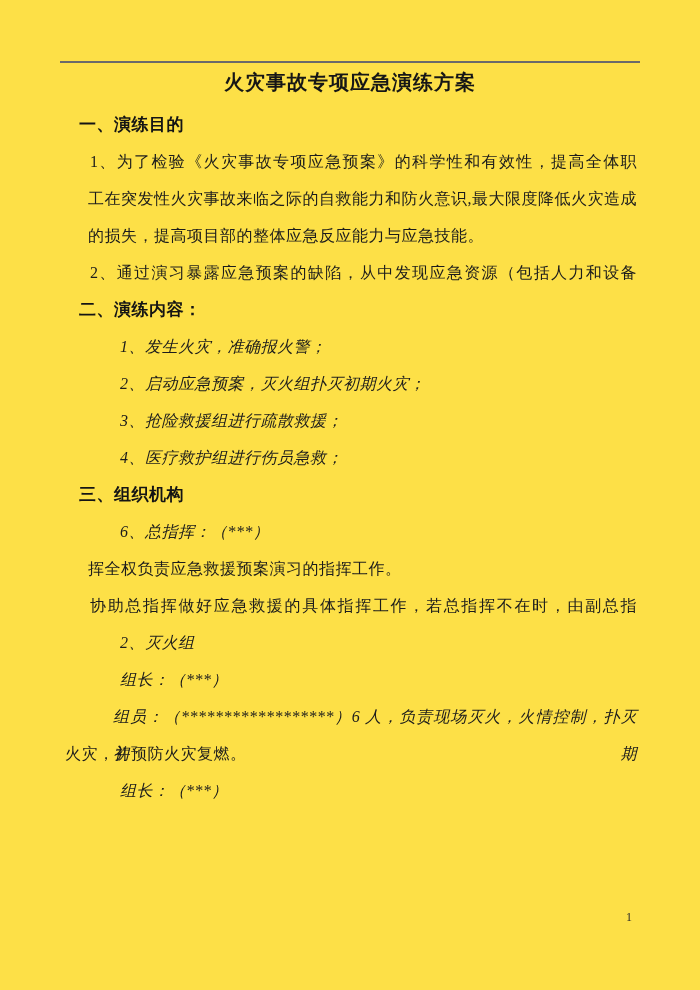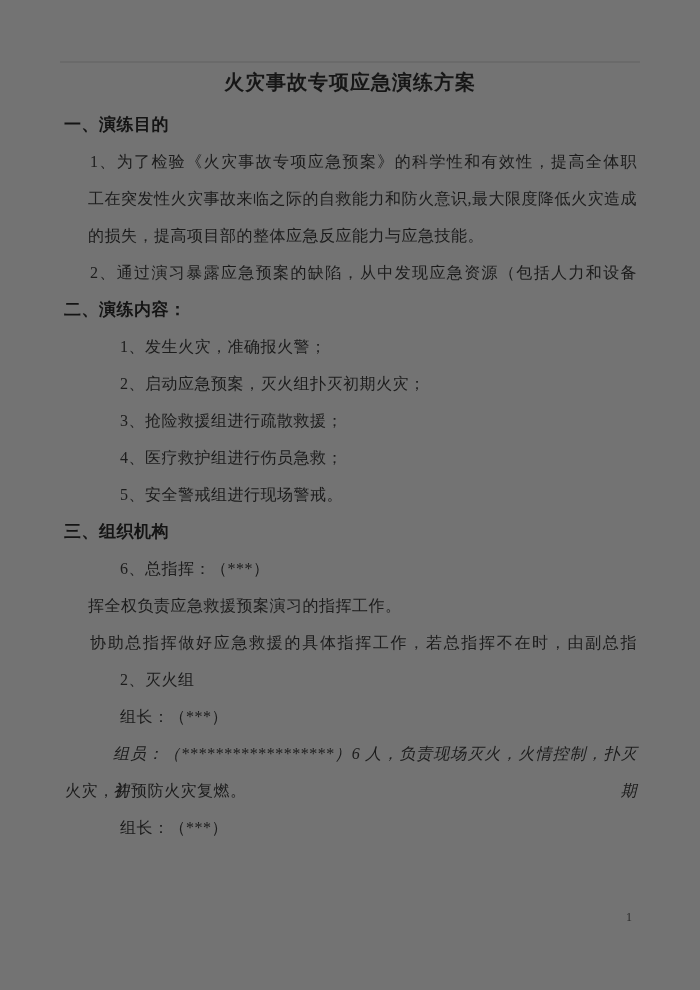--- a/index.html
+++ b/index.html
@@ -8,21 +8,21 @@
     width: 700px;
     height: 990px;
     position: relative;
     font-family: "Liberation Serif", "DejaVu Serif", serif;
     color: #1c1c1c;
     overflow: hidden;
   }
   .page {
     position: absolute;
     inset: 0;
-    background: #737373;
+    background: #fde047;
   }
   .header-rule {
     position: absolute;
     top: 61px;
     left: 60px;
     width: 580px;
     height: 2px;
     background: #6a6a6a;
   }
   .doc-title {
@@ -44,24 +44,24 @@
     font-size: 16px;
     line-height: 37px;
     letter-spacing: 0.5px;
   }
   .line { height: 37px; white-space: nowrap; }
   .line.fill { white-space: normal; text-align: justify; text-align-last: justify; }
   .heading {
     font-weight: bold;
     font-size: 17px;
     color: #141414;
-    margin-left: 1px;
+    margin-left: 16px;
   }
   .first  { margin-left: 27px; }
-  .item   { margin-left: 57px; }
+  .item   { margin-left: 57px; font-style: italic; }
   .cont   { margin-left: 25px; }
   .item2  { margin-left: 50px; font-style: italic; }
   .cont0  { margin-left: 2px; }
   .page-number {
     position: absolute;
     top: 910px;
     left: 626px;
     font-size: 12px;
     color: #2a2a2a;
   }
@@ -79,21 +79,20 @@
     <div class="line heading">一、演练目的</div>
     <div class="line first fill">1、为了检验《火灾事故专项应急预案》的科学性和有效性，提高全体职</div>
     <div class="line cont fill">工在突发性火灾事故来临之际的自救能力和防火意识,最大限度降低火灾造成</div>
     <div class="line cont">的损失，提高项目部的整体应急反应能力与应急技能。</div>
     <div class="line first fill">2、通过演习暴露应急预案的缺陷，从中发现应急资源（包括人力和设备</div>
     <div class="line heading">二、演练内容：</div>
     <div class="line item">1、发生火灾，准确报火警；</div>
     <div class="line item">2、启动应急预案，灭火组扑灭初期火灾；</div>
     <div class="line item">3、抢险救援组进行疏散救援；</div>
     <div class="line item">4、医疗救护组进行伤员急救；</div>
-    <div class="line item">5、安全警戒组进行现场警戒。</div>
     <div class="line heading">三、组织机构</div>
     <div class="line item">6、总指挥：（***）</div>
     <div class="line cont">挥全权负责应急救援预案演习的指挥工作。</div>
     <div class="line first fill">协助总指挥做好应急救援的具体指挥工作，若总指挥不在时，由副总指</div>
     <div class="line item">2、灭火组</div>
     <div class="line item">组长：（***）</div>
     <div class="line item2 fill">组员：（******************）6 人，负责现场灭火，火情控制，扑灭初期</div>
     <div class="line cont0">火灾，并预防火灾复燃。</div>
     <div class="line item">组长：（***）</div>
   </div>

